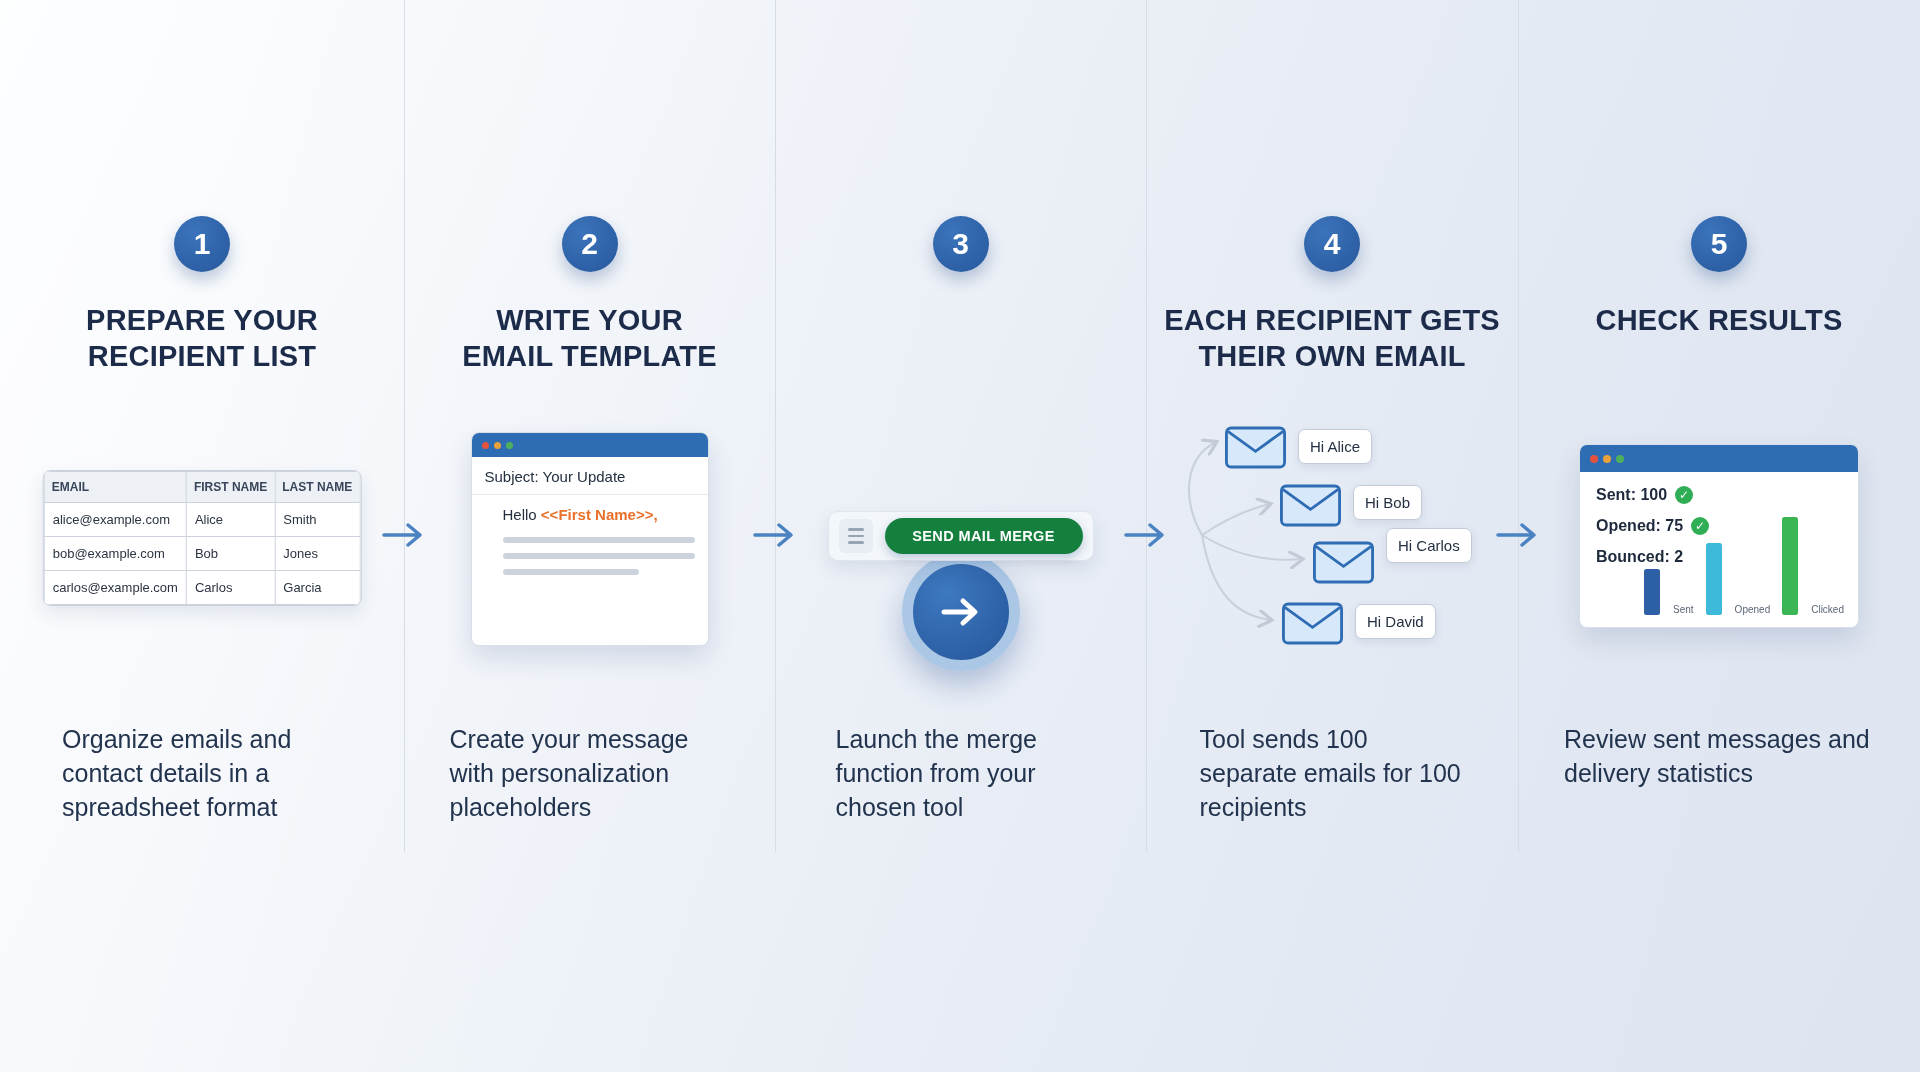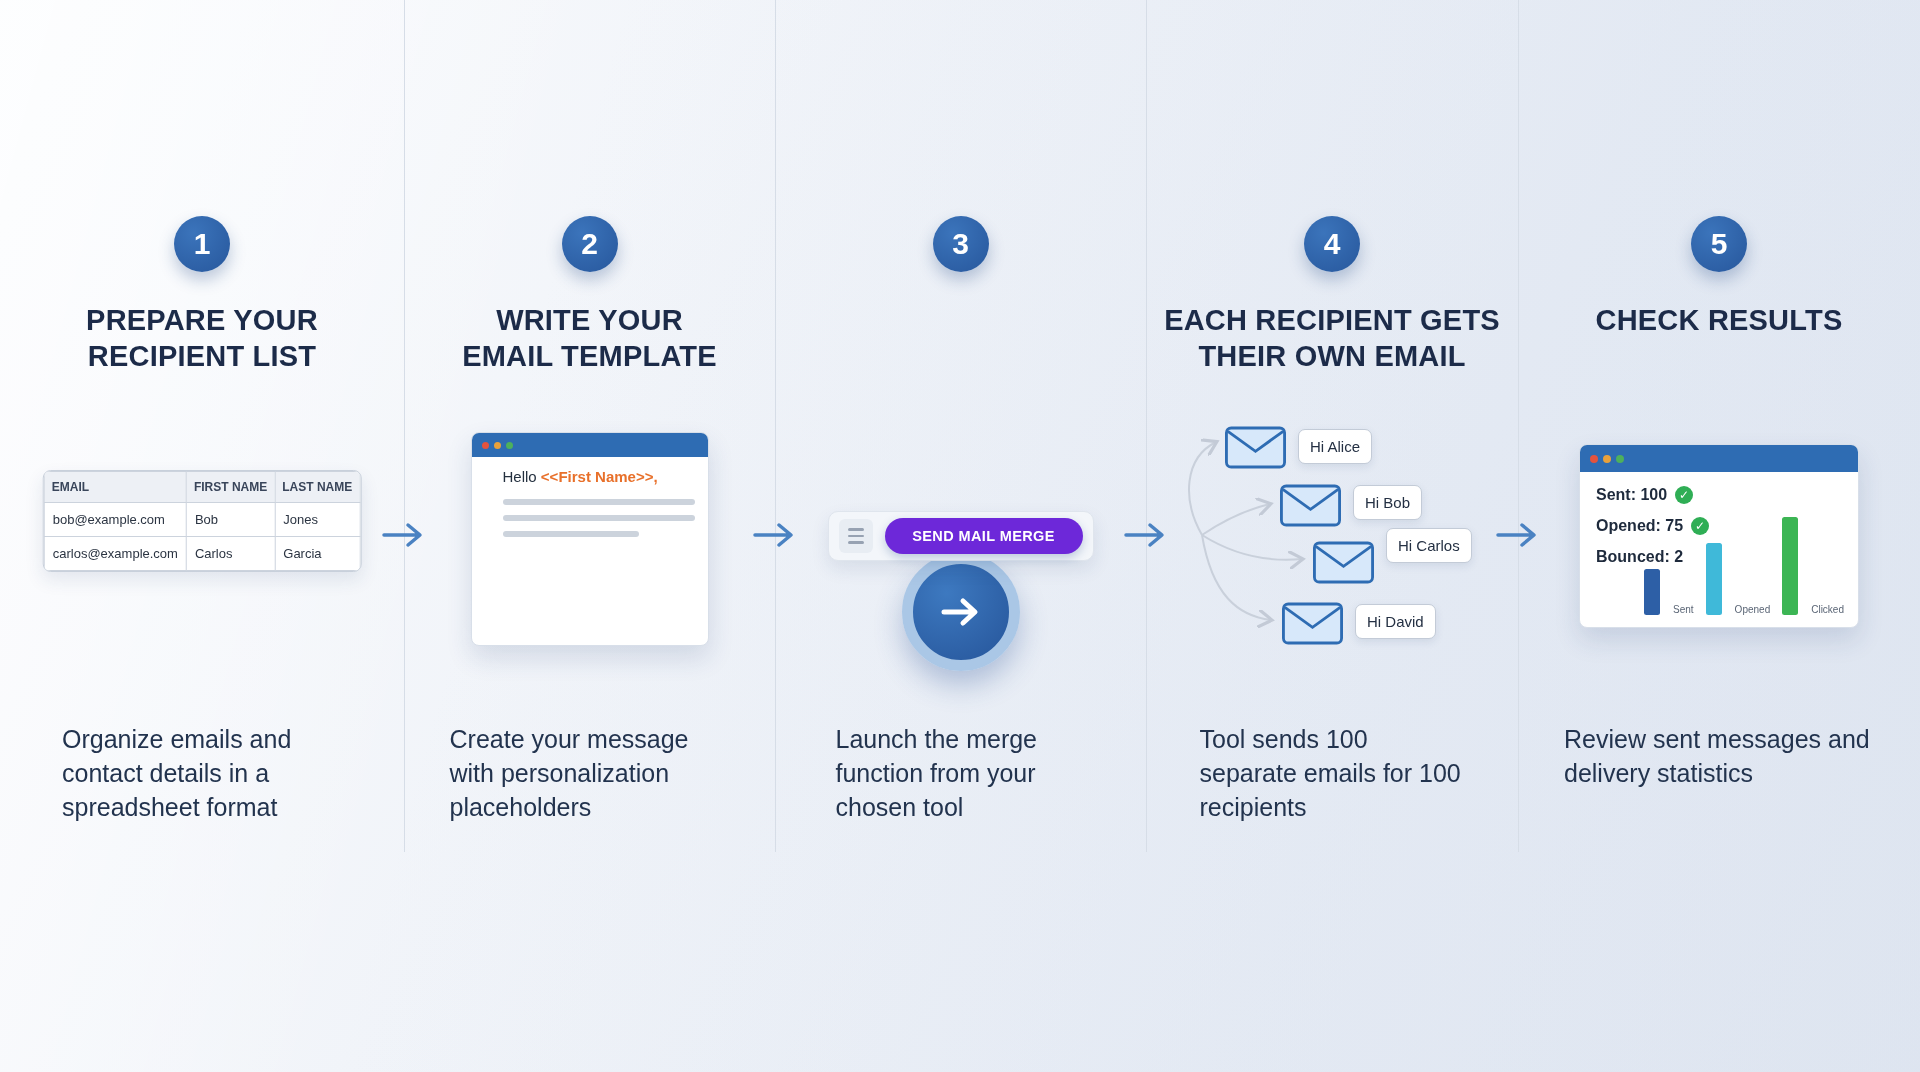--- a/index.html
+++ b/index.html
@@ -55,21 +55,21 @@
   .sk1{width:192px;margin-top:14px}.sk2{width:192px}.sk3{width:136px}
   .closing{margin-top:16px;font-size:15px;color:#24303f;line-height:1.35;}
 
   
   .toolbar{position:absolute;top:511px;left:50%;transform:translateX(-50%);z-index:2;
     width:266px;height:50px;box-sizing:border-box;background:#f3f6fa;border:1px solid #dfe5ed;border-radius:10px;
     box-shadow:0 8px 18px rgba(30,60,110,.10);display:flex;align-items:center;padding:0 10px;gap:12px;}
   .ham-box{width:34px;height:34px;border-radius:6px;background:#e8edf3;display:flex;flex-direction:column;
     align-items:center;justify-content:center;gap:4px;flex:0 0 auto;}
   .ham-box i{display:block;width:16px;height:2.5px;border-radius:2px;background:#97a2b2;}
-  .merge-btn{flex:1;height:36px;border:none;border-radius:18px;background:#6d28d9;color:#fff;cursor:pointer;
+  .merge-btn{flex:1;height:36px;border:none;border-radius:18px;background:#15803d;color:#fff;cursor:pointer;
     font-family:inherit;font-size:14.5px;font-weight:700;letter-spacing:.4px;
     display:flex;align-items:center;justify-content:center;box-shadow:0 4px 10px rgba(30,70,140,.25);}
   .go-circle{position:absolute;top:553px;left:50%;transform:translateX(-50%);z-index:1;
     width:96px;height:96px;border-radius:50%;box-sizing:content-box;
     background:radial-gradient(circle at 35% 30%,#3d79c0,#26559a);
     border:11px solid #aac7e6;box-shadow:0 14px 28px rgba(40,80,150,.30);
     display:flex;align-items:center;justify-content:center;cursor:pointer;}
 
   
   .branches{position:absolute;left:0;top:400px;width:372px;height:260px;}
@@ -119,20 +119,25 @@
       <table>
         <thead>
           <tr>
             <th class="c-email">EMAIL</th>
             <th class="c-first">FIRST NAME</th>
             <th class="c-last">LAST NAME</th>
           </tr>
         </thead>
         <tbody>
           <tr>
+            <td>alice@example.com</td>
+            <td>Alice</td>
+            <td>Smith</td>
+          </tr>
+          <tr>
             <td>bob@example.com</td>
             <td>Bob</td>
             <td>Jones</td>
           </tr>
           <tr>
             <td>carlos@example.com</td>
             <td>Carlos</td>
             <td>Garcia</td>
           </tr>
         </tbody>
@@ -147,20 +152,21 @@
       <span>2</span>
     </div>
     <h2 class="title w250">WRITE YOUR EMAIL TEMPLATE</h2>
 
     <div class="win mail-window">
       <div class="win-bar">
         <span class="dot red"></span>
         <span class="dot amber"></span>
         <span class="dot grn"></span>
       </div>
+      <div class="subject">Subject: Your Update</div>
       <div class="mail-body">
         <div class="greeting">
           <span>Hello </span><span class="ph">&lt;&lt;First Name&gt;&gt;,</span>
         </div>
         <div class="sk sk1"></div>
         <div class="sk sk2"></div>
         <div class="sk sk3"></div>
       </div>
     </div>
 

